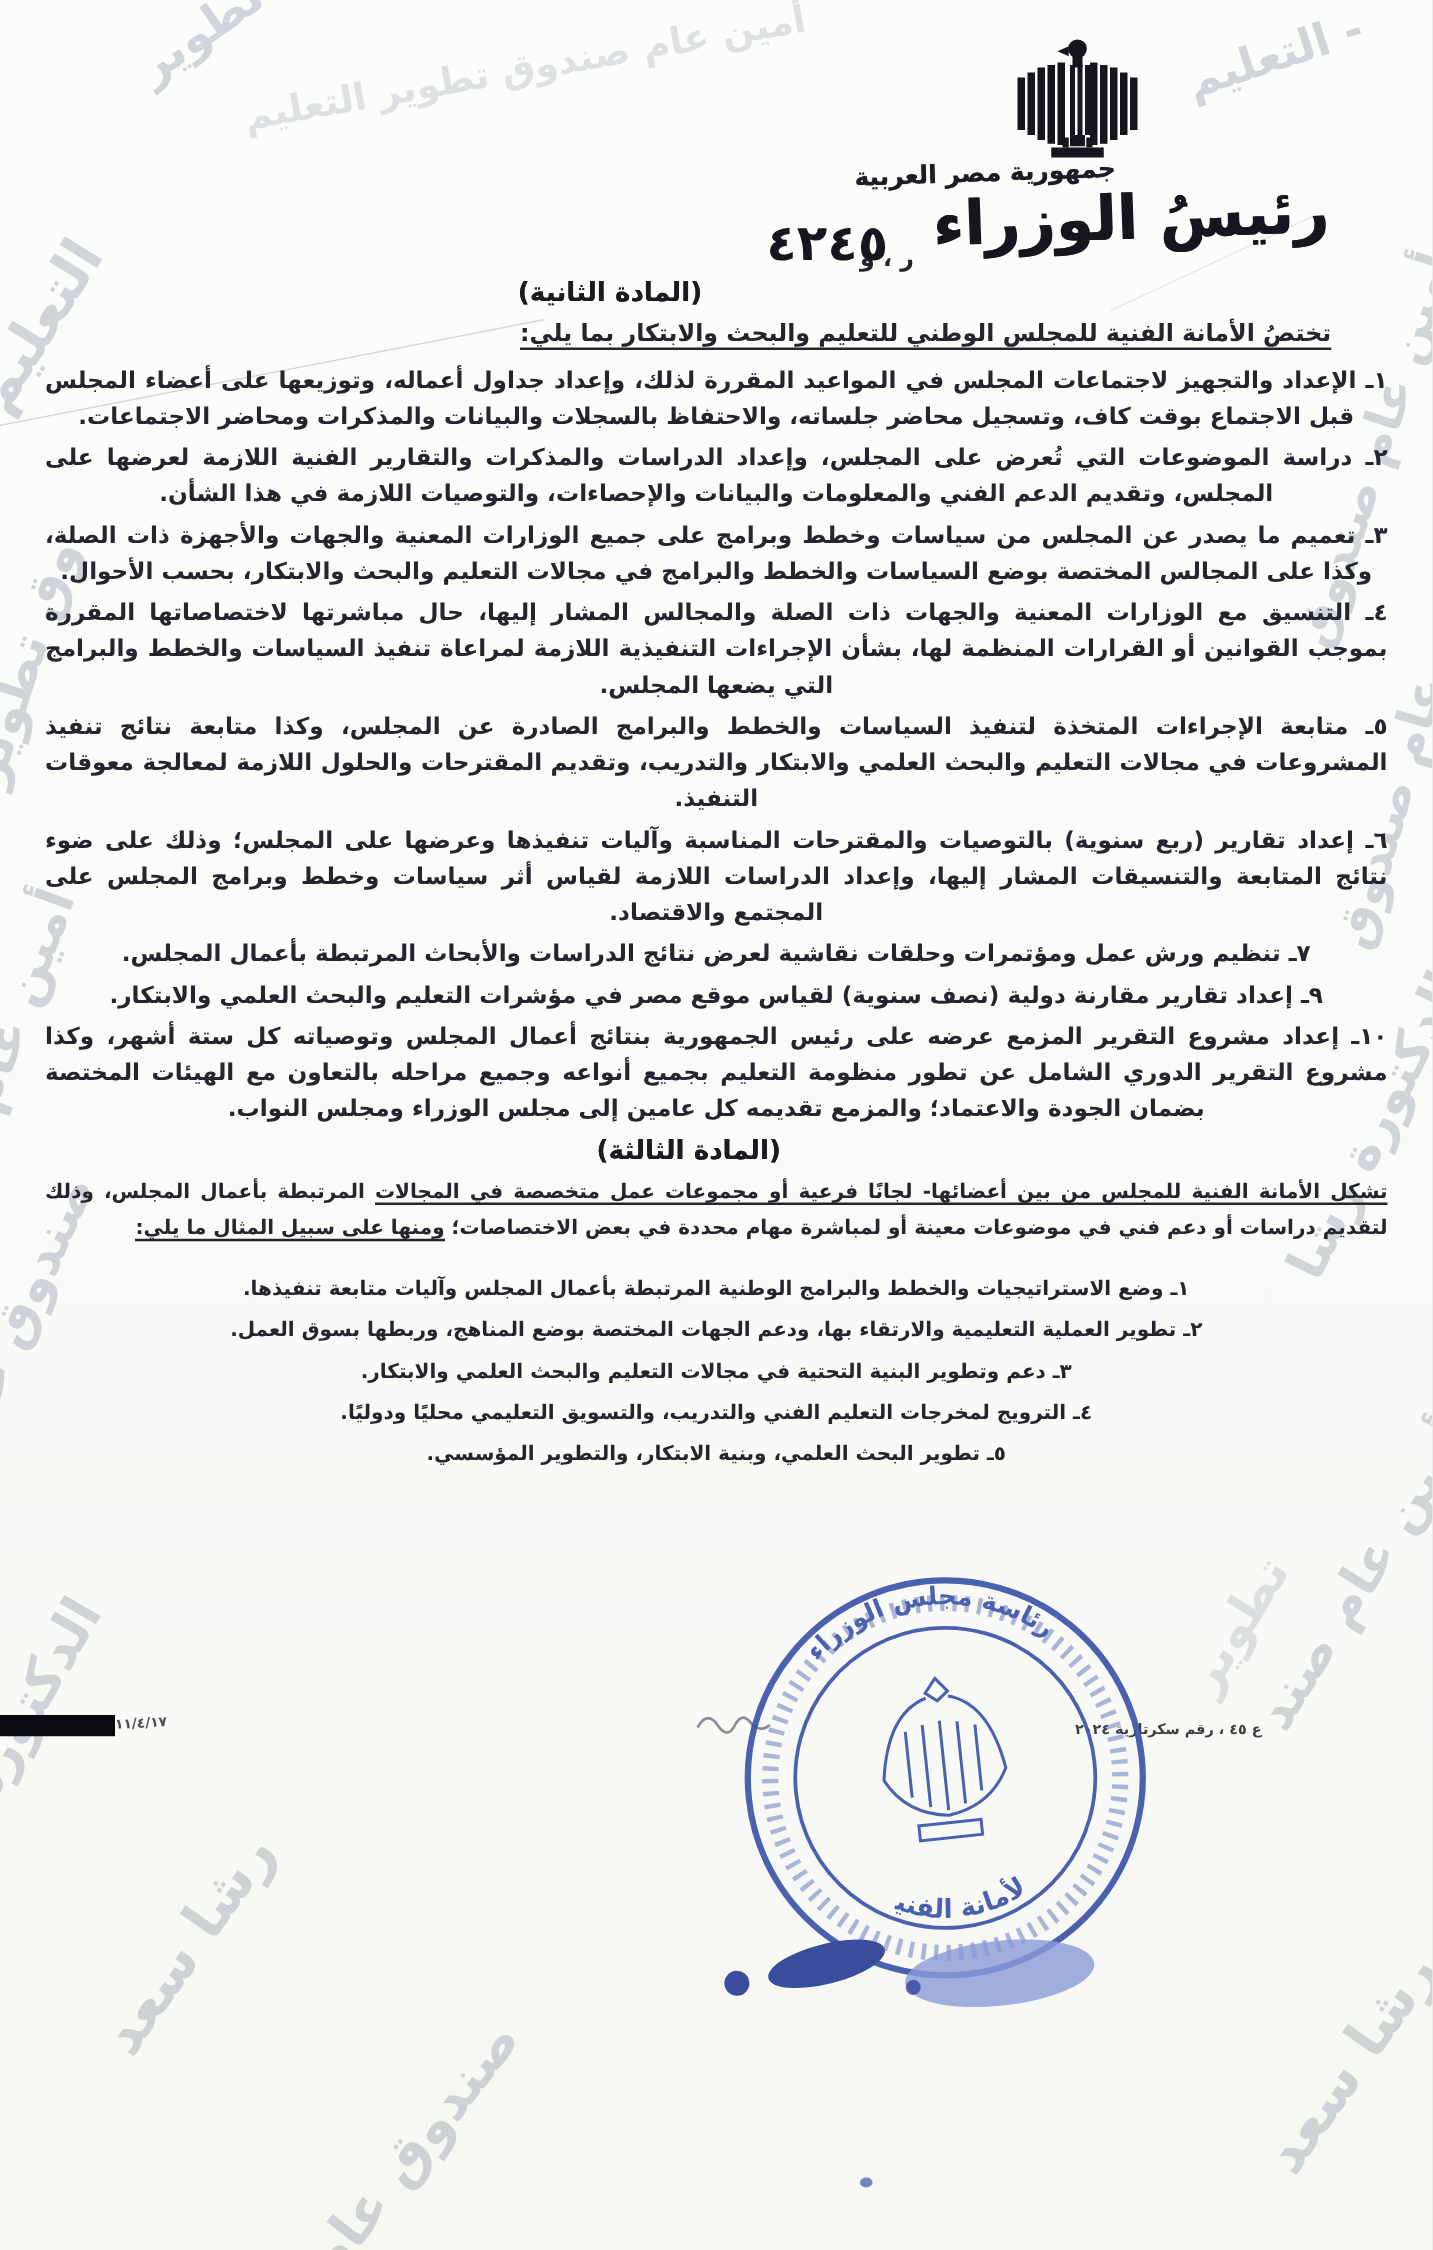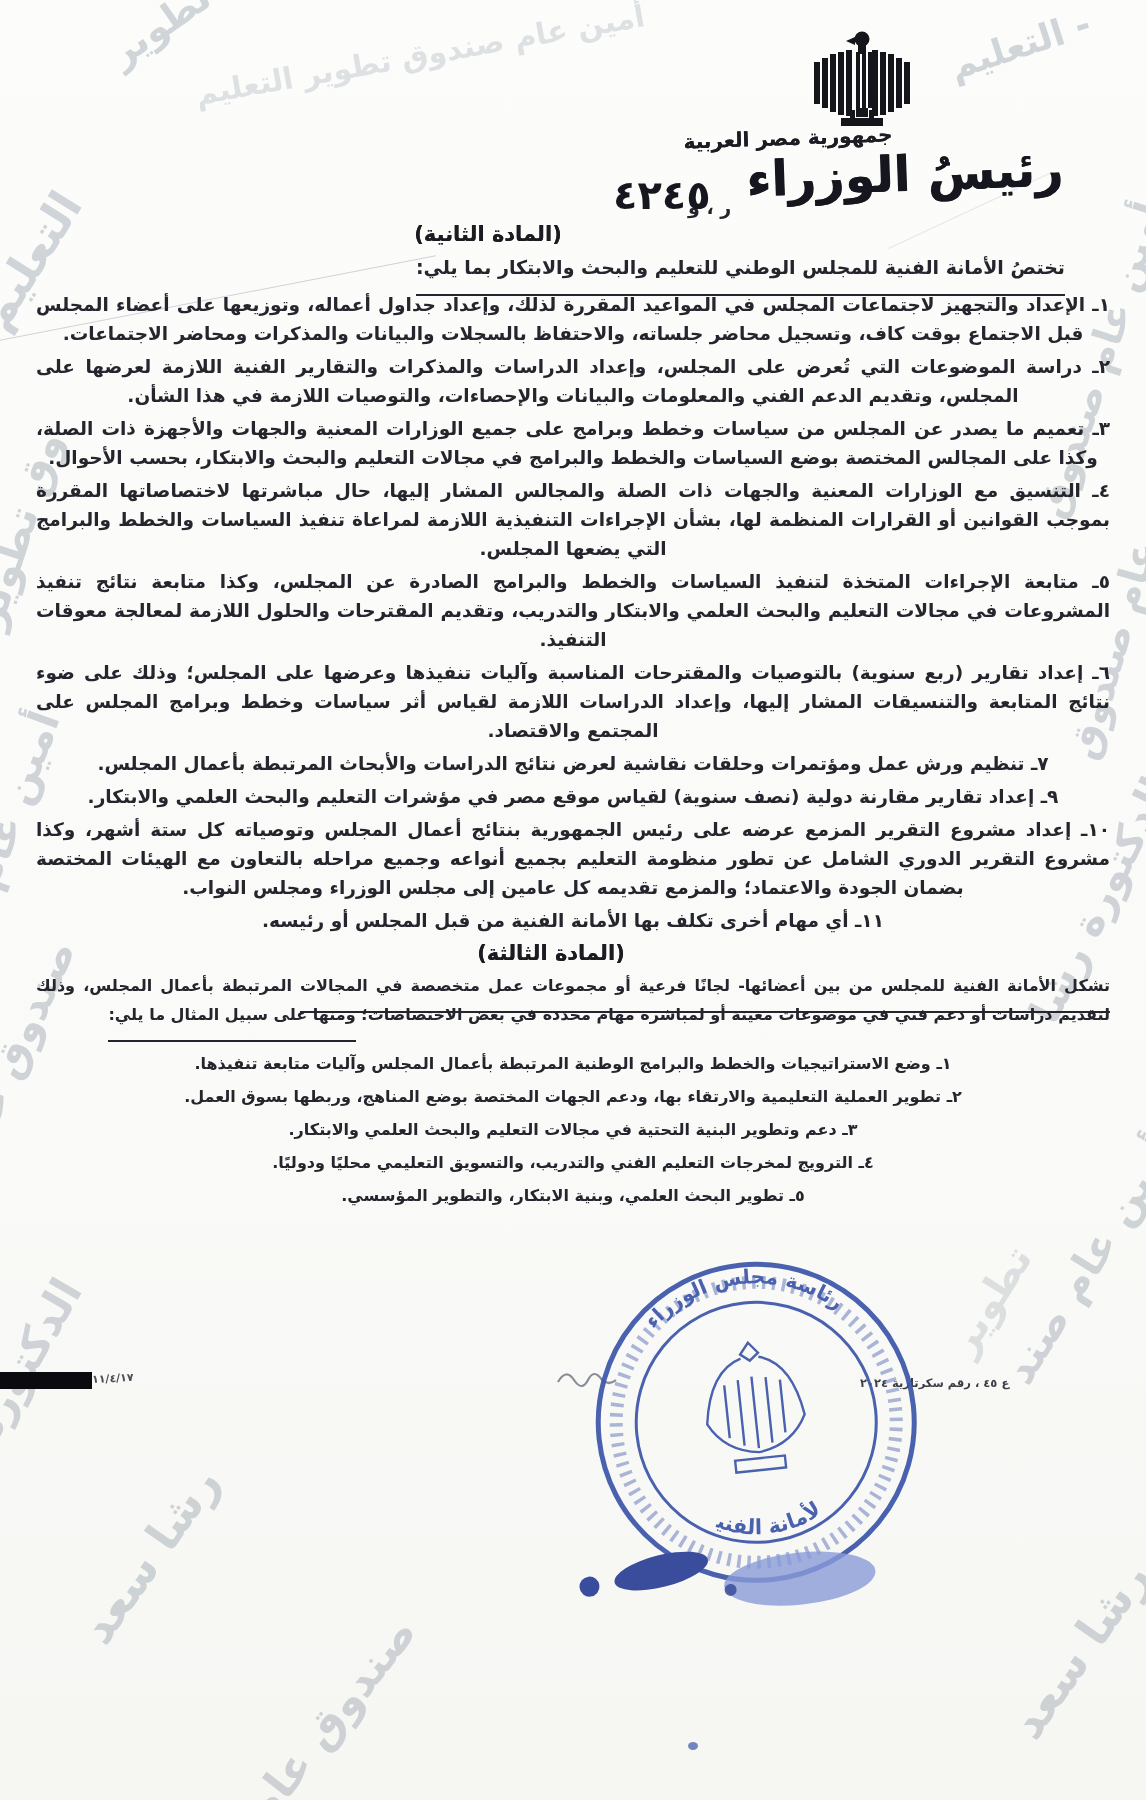--- a/index.html
+++ b/index.html
@@ -21,21 +21,21 @@
   .marks{position:absolute;left:688px;top:196px;font-size:19px;font-weight:700;color:#23242b;}
   .docnum{position:absolute;left:590px;top:172px;font-size:40px;font-weight:700;color:#16171e;margin-left:23px;}
   
   .main{position:absolute;left:36px;top:222px;width:1074px;direction:rtl;color:#24252d;
         font-weight:700;}
   .h2{font-size:21px;text-align:center;margin:0 0 6px;color:#1b1c22;text-shadow:0 0 .5px #1b1c22;}
   .h2.a2{transform:translateX(-85px);}
   .h2.a3{transform:translateX(-22px);margin-top:6px;}
   .intro{font-size:19px;line-height:30px;margin:0 45px 8px 0;}
   .intro3{font-size:16px;line-height:29px;margin:0 0 20px;text-align:justify;}
-  .u{border-bottom:2.2px solid #24252d;padding-bottom:16px;}
+  .u{border-bottom:2.2px solid #24252d;padding-bottom:0;}
   .it{font-size:18.5px;line-height:29px;margin:0 0 4px;text-align:justify;text-align-last:center;}
   .it3{font-size:16px;line-height:29px;margin:0 0 4px;text-align:center;}
   
   .blackbar{position:absolute;left:0;top:1372px;width:92px;height:17px;background:#0b0b0f;}
   .f-left{position:absolute;left:92px;top:1372px;font-size:11px;color:#4a4d55;transform:rotate(-3deg);font-weight:700;}
   .f-right{position:absolute;left:860px;top:1376px;font-size:11.5px;color:#3a3d45;font-weight:700;direction:rtl;}
   .scribble{position:absolute;left:556px;top:1366px;}
   .dot1{position:absolute;left:688px;top:1742px;width:10px;height:8px;border-radius:50%;
         background:#3b55a8;opacity:.7;}
   .stamp{position:absolute;left:553px;top:1230px;transform:rotate(-6deg);opacity:.92;}
@@ -102,21 +102,20 @@
 
     <p class="it">١ـ الإعداد والتجهيز لاجتماعات المجلس في المواعيد المقررة لذلك، وإعداد جداول أعماله، وتوزيعها على أعضاء المجلس قبل الاجتماع بوقت كاف، وتسجيل محاضر جلساته، والاحتفاظ بالسجلات والبيانات والمذكرات ومحاضر الاجتماعات.</p>
     <p class="it">٢ـ دراسة الموضوعات التي تُعرض على المجلس، وإعداد الدراسات والمذكرات والتقارير الفنية اللازمة لعرضها على المجلس، وتقديم الدعم الفني والمعلومات والبيانات والإحصاءات، والتوصيات اللازمة في هذا الشأن.</p>
     <p class="it">٣ـ تعميم ما يصدر عن المجلس من سياسات وخطط وبرامج على جميع الوزارات المعنية والجهات والأجهزة ذات الصلة، وكذا على المجالس المختصة بوضع السياسات والخطط والبرامج في مجالات التعليم والبحث والابتكار، بحسب الأحوال.</p>
     <p class="it">٤ـ التنسيق مع الوزارات المعنية والجهات ذات الصلة والمجالس المشار إليها، حال مباشرتها لاختصاصاتها المقررة بموجب القوانين أو القرارات المنظمة لها، بشأن الإجراءات التنفيذية اللازمة لمراعاة تنفيذ السياسات والخطط والبرامج التي يضعها المجلس.</p>
     <p class="it">٥ـ متابعة الإجراءات المتخذة لتنفيذ السياسات والخطط والبرامج الصادرة عن المجلس، وكذا متابعة نتائج تنفيذ المشروعات في مجالات التعليم والبحث العلمي والابتكار والتدريب، وتقديم المقترحات والحلول اللازمة لمعالجة معوقات التنفيذ.</p>
     <p class="it">٦ـ إعداد تقارير (ربع سنوية) بالتوصيات والمقترحات المناسبة وآليات تنفيذها وعرضها على المجلس؛ وذلك على ضوء نتائج المتابعة والتنسيقات المشار إليها، وإعداد الدراسات اللازمة لقياس أثر سياسات وخطط وبرامج المجلس على المجتمع والاقتصاد.</p>
     <p class="it">٧ـ تنظيم ورش عمل ومؤتمرات وحلقات نقاشية لعرض نتائج الدراسات والأبحاث المرتبطة بأعمال المجلس.</p>
     <p class="it">٩ـ إعداد تقارير مقارنة دولية (نصف سنوية) لقياس موقع مصر في مؤشرات التعليم والبحث العلمي والابتكار.</p>
     <p class="it">١٠ـ إعداد مشروع التقرير المزمع عرضه على رئيس الجمهورية بنتائج أعمال المجلس وتوصياته كل ستة أشهر، وكذا مشروع التقرير الدوري الشامل عن تطور منظومة التعليم بجميع أنواعه وجميع مراحله بالتعاون مع الهيئات المختصة بضمان الجودة والاعتماد؛ والمزمع تقديمه كل عامين إلى مجلس الوزراء ومجلس النواب.</p>
-    <p class="it">١١ـ أي مهام أخرى تكلف بها الأمانة الفنية من قبل المجلس أو رئيسه.</p>
 
     <div class="h2 a3">(المادة الثالثة)</div>
     <p class="intro3"><span class="u">تشكل الأمانة الفنية للمجلس من بين أعضائها- لجانًا فرعية أو مجموعات عمل متخصصة في المجالات</span><span> المرتبطة بأعمال المجلس، وذلك لتقديم دراسات أو دعم فني في موضوعات معينة أو لمباشرة مهام محددة في بعض الاختصاصات؛ </span><span class="u">ومنها على سبيل المثال ما يلي:</span></p>
 
     <p class="it3">١ـ وضع الاستراتيجيات والخطط والبرامج الوطنية المرتبطة بأعمال المجلس وآليات متابعة تنفيذها.</p>
     <p class="it3">٢ـ تطوير العملية التعليمية والارتقاء بها، ودعم الجهات المختصة بوضع المناهج، وربطها بسوق العمل.</p>
     <p class="it3">٣ـ دعم وتطوير البنية التحتية في مجالات التعليم والبحث العلمي والابتكار.</p>
     <p class="it3">٤ـ الترويج لمخرجات التعليم الفني والتدريب، والتسويق التعليمي محليًا ودوليًا.</p>
     <p class="it3">٥ـ تطوير البحث العلمي، وبنية الابتكار، والتطوير المؤسسي.</p>
   </div>

